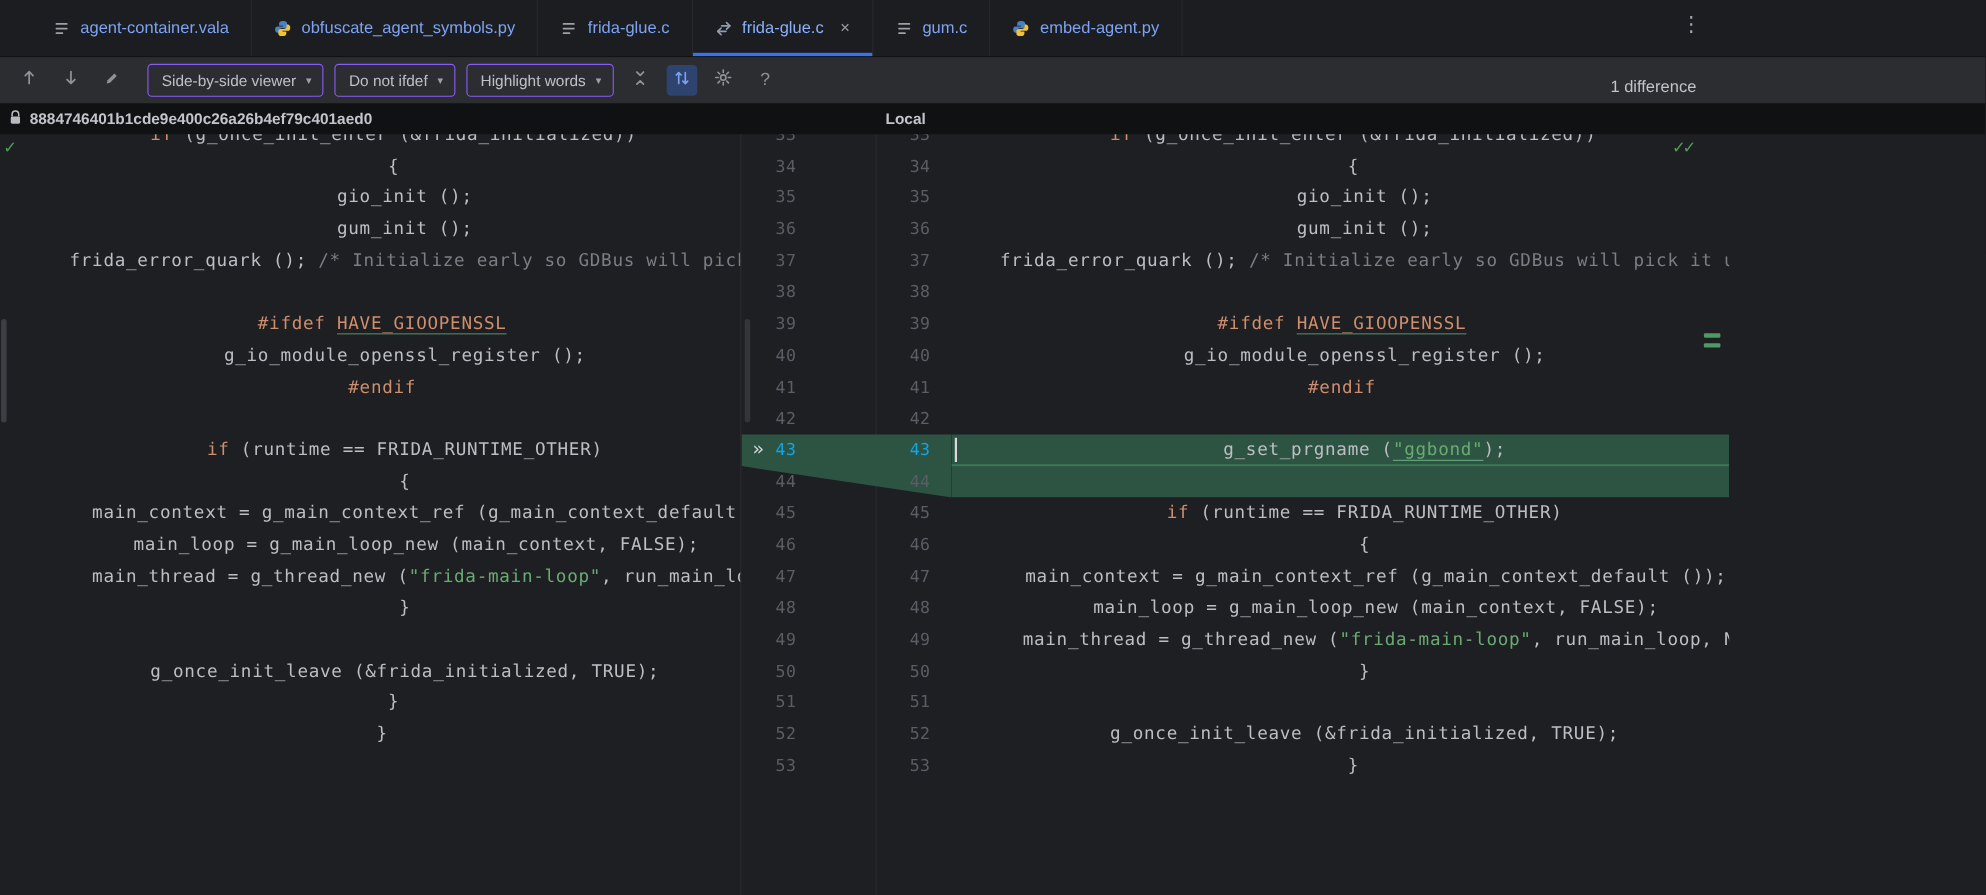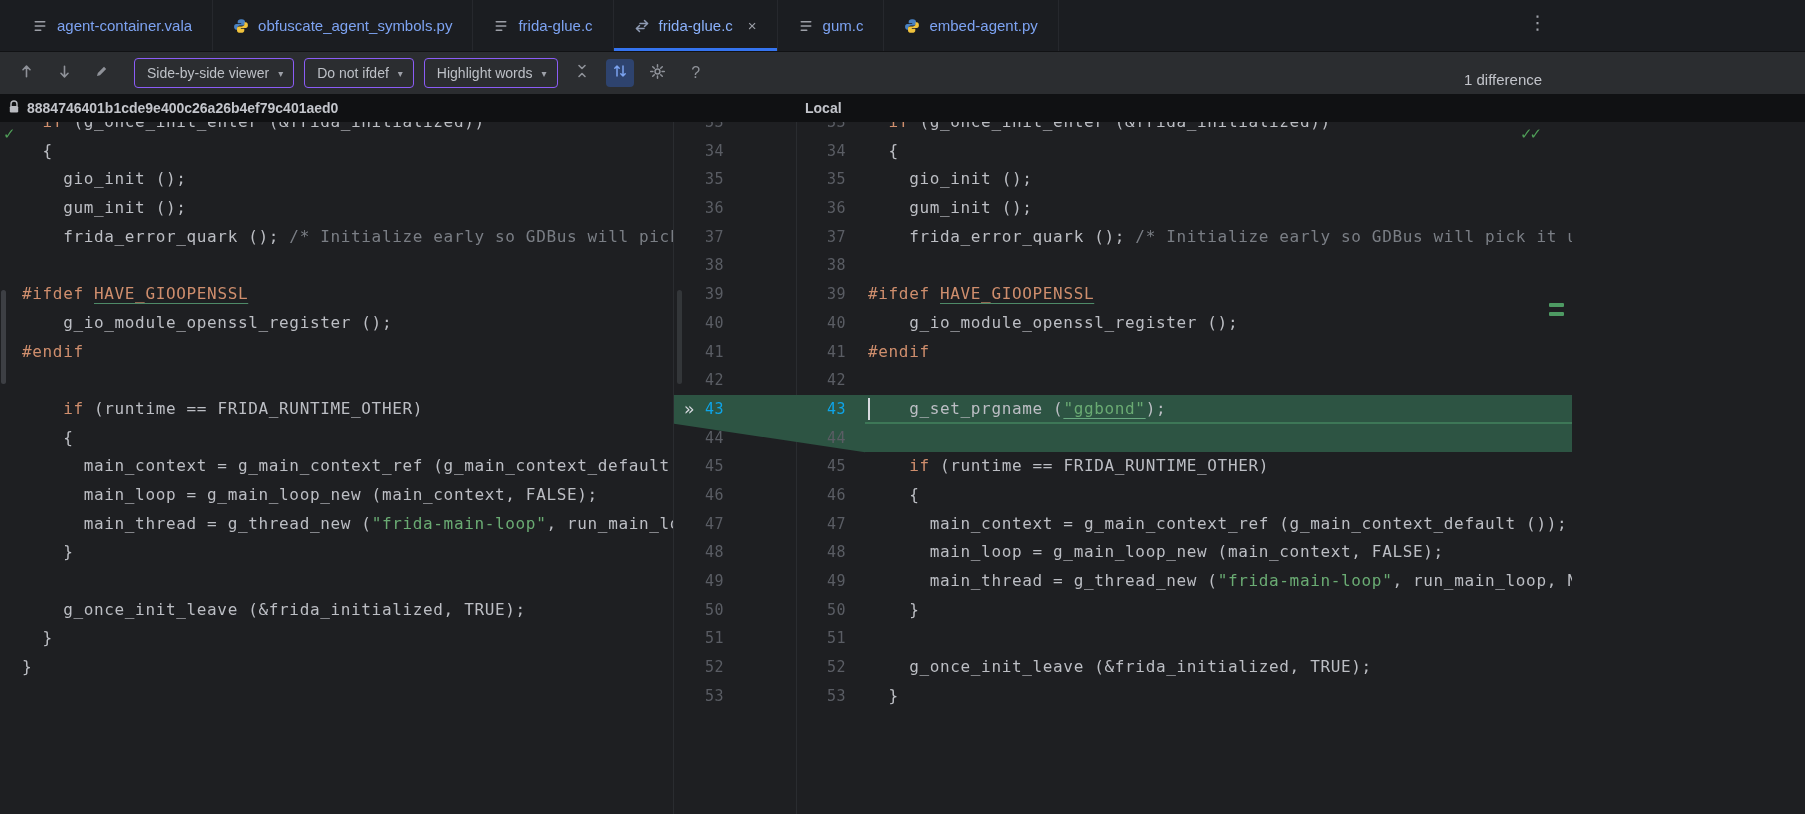--- a/index.html
+++ b/index.html
@@ -1,21 +1,21 @@
 <!DOCTYPE html>
 <html><head>
 <meta charset="utf-8">
 <style>
   html,body{margin:0;padding:0;background:#1e1f22;}
   .screen{position:relative;width:1805px;height:814px;overflow:hidden;background:#1e1f22;
           font-family:"Liberation Sans",sans-serif;-webkit-font-smoothing:antialiased;}
 
   
   .tabbar{position:absolute;top:0;left:0;width:1805px;height:52px;background:#1b1d21;
-          border-bottom:1px solid #111214;display:flex;align-items:stretch;padding-left:12px;box-sizing:border-box;}
+          border-bottom:1px solid #111214;display:flex;align-items:stretch;padding-left:28px;box-sizing:border-box;}
   .tab{display:flex;align-items:center;gap:9px;padding:0 20px;position:relative;
        border-right:1px solid #26282d;color:#7da3f2;font-size:15px;white-space:nowrap;cursor:default;}
   .tab.active{color:#8ab0fa;}
   .tab.active::after{content:"";position:absolute;left:0;right:0;bottom:0;height:3px;background:#3574f0;}
   .tab .close{color:#9da0a8;font-size:15px;margin-left:6px;line-height:1;}
   .tab .ticon{display:flex;align-items:center;}
   .kebab{position:absolute;left:1528px;top:13px;color:#9da0a8;font-size:19px;line-height:1;}
 
   
   .toolbar{position:absolute;top:52px;left:0;width:1805px;height:42px;background:#2b2d30;
@@ -37,21 +37,21 @@
 
   
   .editor{position:absolute;top:122px;left:0;width:1805px;height:692px;}
   .pane{position:absolute;top:0;height:692px;overflow:hidden;}
   .pane-left{left:0;width:673px;}
   .gutter{position:absolute;left:673px;top:0;width:192px;height:692px;overflow:hidden;border-left:1px solid #2a2c30;box-sizing:border-box;}
   .gutter .divider{position:absolute;left:122px;top:0;width:1px;height:692px;background:#2a2c30;}
   .pane-right{left:865px;width:707px;}
   .stack{margin-top:-14px;position:relative;z-index:2;}
   .crow{height:28.7px;line-height:28.7px;white-space:pre;font-family:"DejaVu Sans Mono",monospace;
-        font-size:16px;letter-spacing:0.65px;}
+        font-size:16px;letter-spacing:0.65px;text-align:center;}
   .pane-left .crow{padding-left:22px;}
   .pane-right .crow{padding-left:3px;}
   .tok-d{color:#bcbec4;}
   .tok-k{color:#cf8e6d;}
   .tok-s{color:#6aab73;}
   .tok-c{color:#7a7e85;}
   .tok-m{color:#cf8e6d;text-decoration:underline;text-decoration-color:#4e8a68;text-underline-offset:4px;}
   .tok-u{color:#6aab73;text-decoration:underline;text-decoration-color:#69a880;text-underline-offset:4px;}
 
   .grow{height:28.7px;line-height:28.7px;position:relative;font-family:"DejaVu Sans Mono",monospace;

